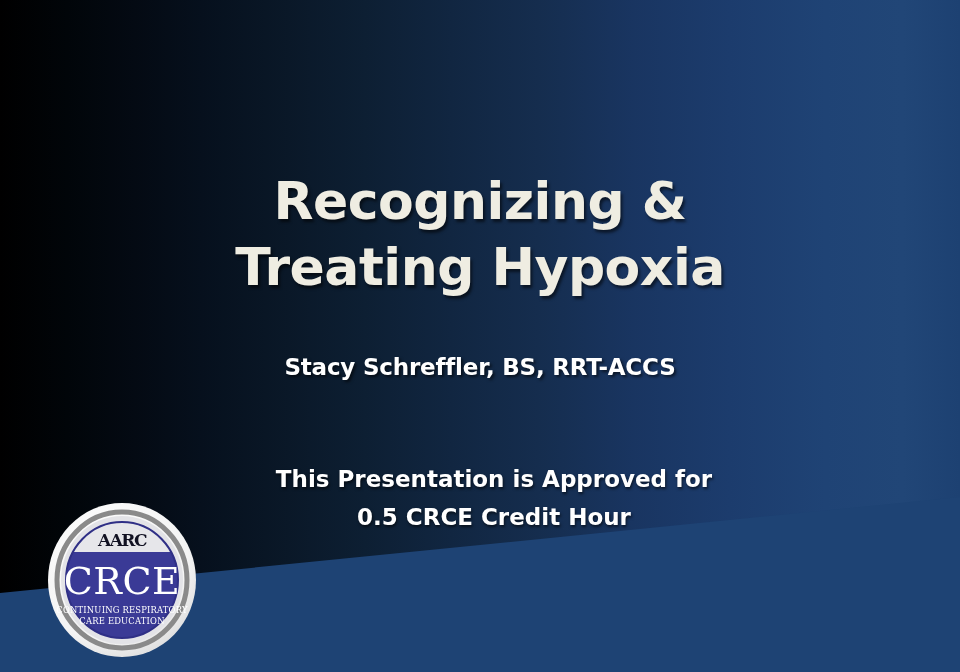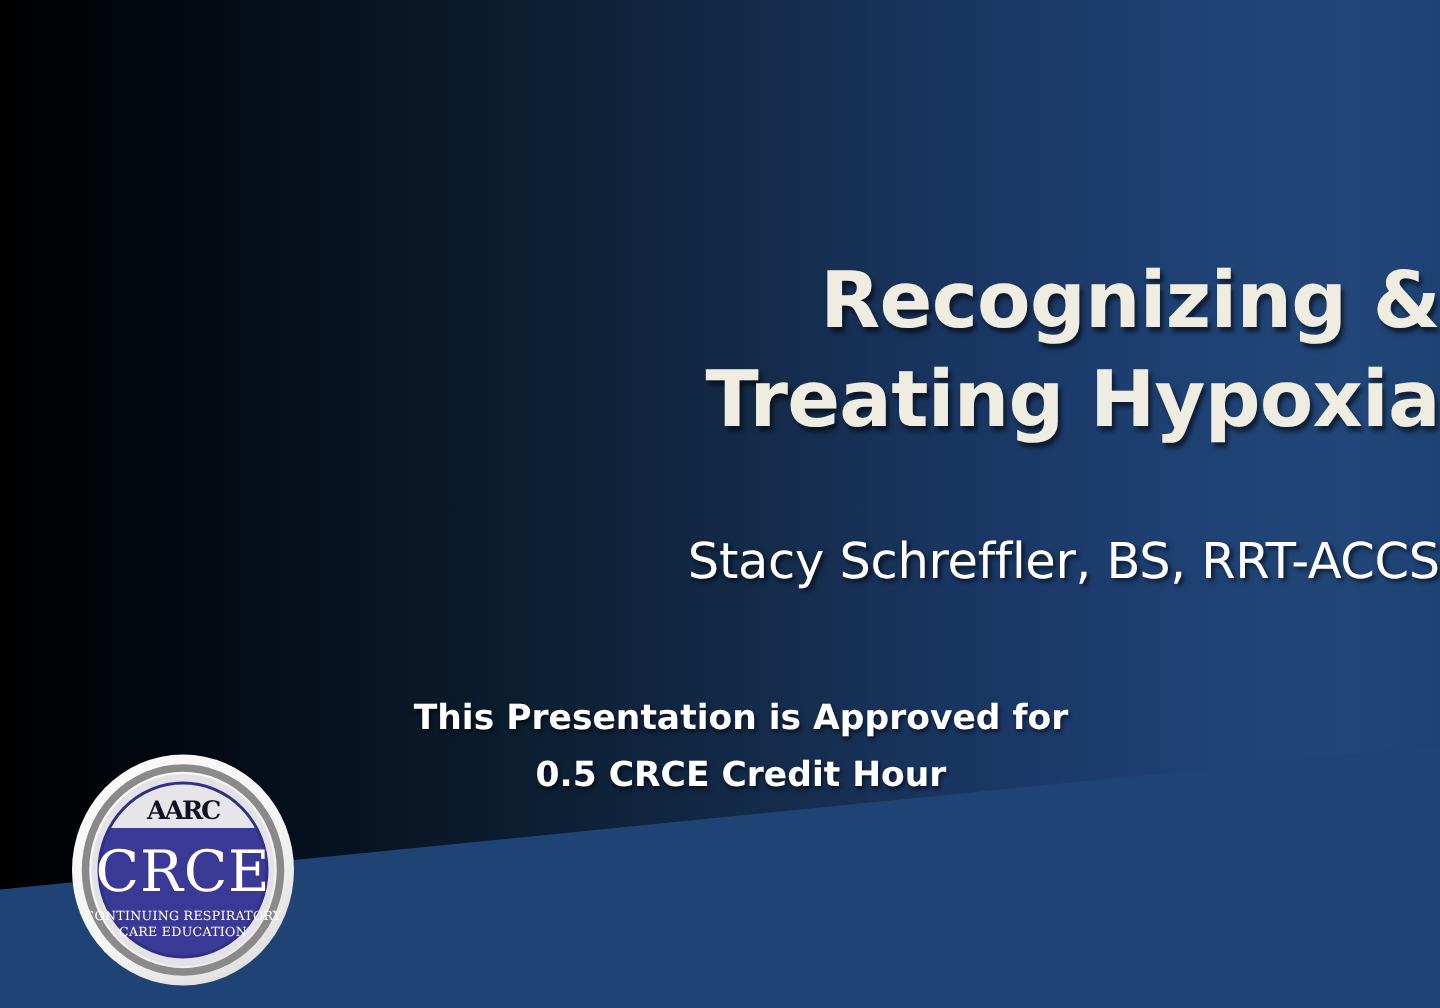--- a/index.html
+++ b/index.html
@@ -53,32 +53,31 @@
     top: 168px;
     text-align: center;
   }
   .title-line {
     color: #EFEDE2;
     font-size: 52px;
     font-weight: bold;
     line-height: 66px;
     letter-spacing: -0.5px;
     text-shadow: 2px 3px 3px rgba(0,0,0,0.55);
-    text-align: right;
   }
 
   .presenter {
     position: absolute;
     left: 0;
     right: 0;
     top: 354px;
-    text-align: right;
+    text-align: center;
     color: #FFFFFF;
-    font-size: 33px;
-    font-weight: normal;
+    font-size: 23px;
+    font-weight: bold;
     letter-spacing: -0.2px;
     text-shadow: 2px 2px 3px rgba(0,0,0,0.6);
   }
 
   .approval {
     position: absolute;
     left: 0;
     right: 0;
     top: 460px;
     text-align: center;

